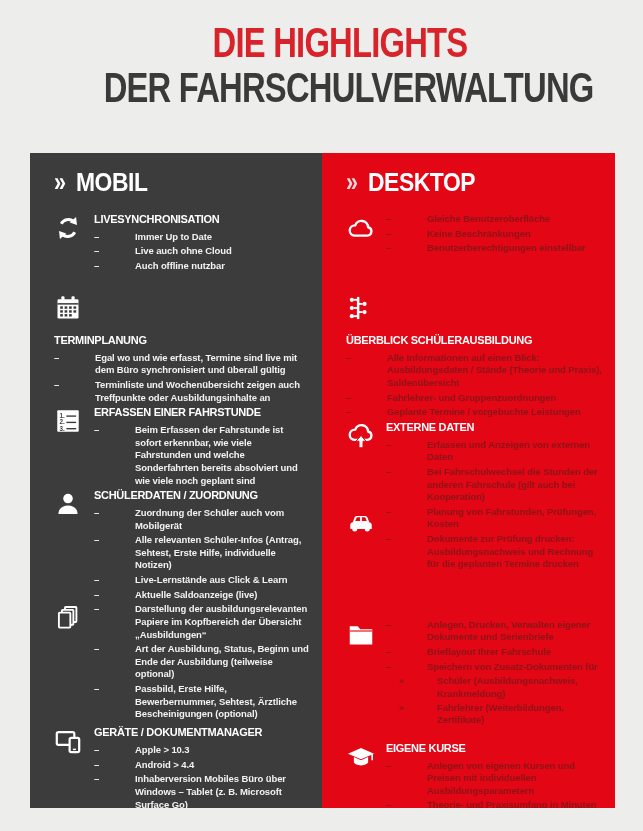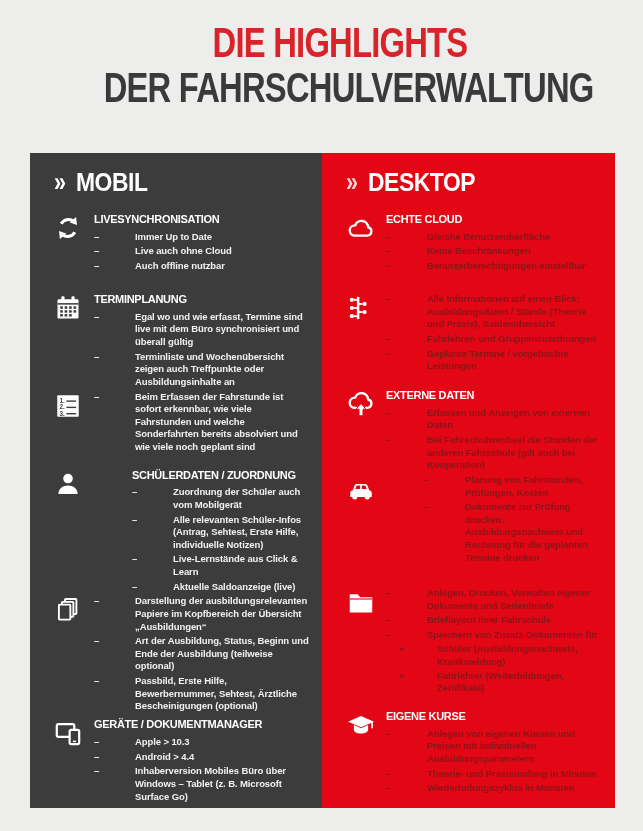--- a/index.html
+++ b/index.html
@@ -41,23 +41,23 @@
   }
   .panel--red .chev{color:rgba(255,255,255,.85);}
   .panel-title{
     font-size:26px;font-weight:700;color:#ffffff;letter-spacing:-.5px;
     transform:scaleX(.88);transform-origin:left;white-space:nowrap;
   }
 
   
   .section{display:flex;box-sizing:border-box;}
   .section:nth-child(1){min-height:80px;}
-  .section:nth-child(2){min-height:96px;}
+  .section:nth-child(2){min-height:96px;flex-direction:column;}
   .section:nth-child(3){min-height:78px;}
-  .section:nth-child(4){min-height:113px;gap:38px;}
+  .section:nth-child(4){min-height:113px;}
   .section:nth-child(5){min-height:123px;}
   .icon-cell{
     flex:0 0 40px;color:#ffffff;padding-top:1px;
   }
   .icon-cell svg{display:block;}
   .content{flex:1;min-width:0;}
   .sec-title{
     margin:0 0 4px 0;font-size:11px;font-weight:700;color:#ffffff;
     letter-spacing:-.3px;line-height:1.25;
   }
@@ -165,20 +165,21 @@
                     <text x="4.8" y="20.2">3.</text>
                   </g>
                   <g stroke="#3d3c3c" stroke-width="1.2">
                     <line x1="10.6" y1="7.8" x2="19" y2="7.8"></line>
                     <line x1="10.6" y1="13.2" x2="19" y2="13.2"></line>
                     <line x1="10.6" y1="18.6" x2="19" y2="18.6"></line>
                   </g>
                 </svg>
               </div>
               <div class="content">
+                <h3 class="sec-title">ERFASSEN EINER FAHRSTUNDE</h3>
                 <ul class="bullets">
                   <li class="bullet">
                     <span class="dash">–</span>
                     <span class="btext">Beim Erfassen der Fahrstunde ist sofort erkennbar, wie viele Fahrstunden und welche Sonderfahrten bereits absolviert und wie viele noch geplant sind</span>
                   </li>
                 </ul>
               </div>
             </div>
             <div class="section">
               <div class="icon-cell">
@@ -271,21 +272,20 @@
           <span class="panel-title">DESKTOP</span>
         </div>
         <div class="sections">
             <div class="section">
               <div class="icon-cell">
                 <svg viewBox="0 0 24 24" width="30" height="30">
                   <path d="M6.8 17.3h10.3a3.4 3.4 0 0 0 .6-6.7A5.3 5.3 0 0 0 7.4 9.1a4.1 4.1 0 0 0-.6 8.2z" fill="none" stroke="currentColor" stroke-width="1.9" stroke-linejoin="round"></path>
                 </svg>
               </div>
               <div class="content">
-                <h3 class="sec-title">ECHTE CLOUD</h3>
                 <ul class="bullets">
                   <li class="bullet">
                     <span class="dash">–</span>
                     <span class="btext">Gleiche Benutzeroberfläche</span>
                   </li>
                   <li class="bullet">
                     <span class="dash">–</span>
                     <span class="btext">Keine Beschränkungen</span>
                   </li>
                   <li class="bullet">
@@ -309,20 +309,21 @@
                   <g fill="currentColor" stroke="none">
                     <circle cx="5" cy="5" r="1.8"></circle>
                     <circle cx="5" cy="12" r="1.8"></circle>
                     <circle cx="5" cy="19" r="1.8"></circle>
                     <circle cx="15.9" cy="8.5" r="1.8"></circle>
                     <circle cx="15.9" cy="15.5" r="1.8"></circle>
                   </g>
                 </svg>
               </div>
               <div class="content">
+                <h3 class="sec-title">ÜBERBLICK SCHÜLERAUSBILDUNG</h3>
                 <ul class="bullets">
                   <li class="bullet">
                     <span class="dash">–</span>
                     <span class="btext">Alle Informationen auf einen Blick: Ausbildungsdaten / Stände (Theorie und Praxis), Saldenübersicht</span>
                   </li>
                   <li class="bullet">
                     <span class="dash">–</span>
                     <span class="btext">Fahrlehrer- und Gruppenzuordnungen</span>
                   </li>
                   <li class="bullet">

